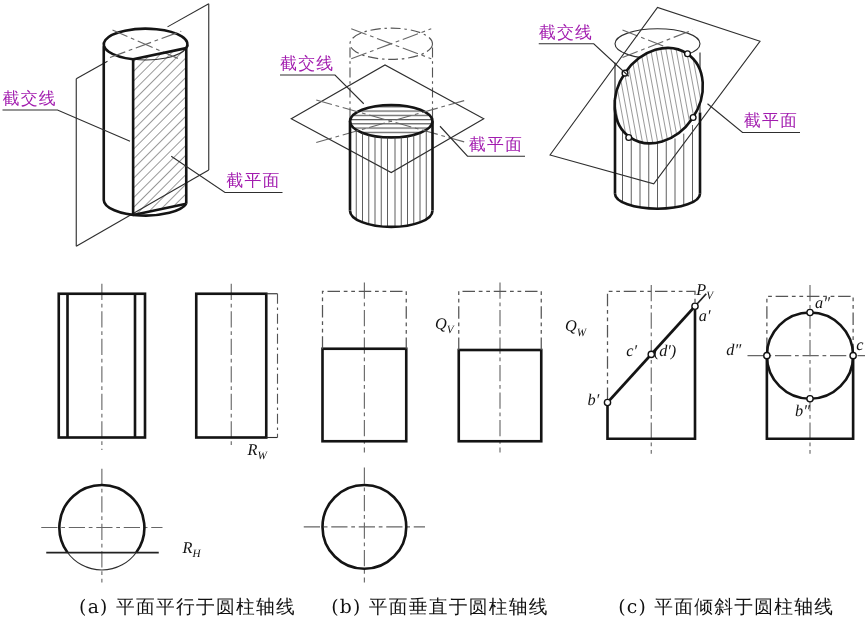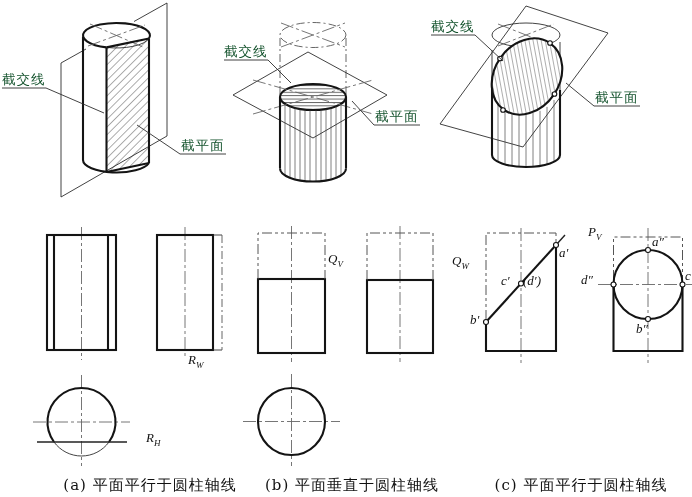--- a/index.html
+++ b/index.html
@@ -10,21 +10,21 @@
   svg{position:absolute;left:0;top:0;}
   .tk{stroke:#141414;stroke-width:2.1;fill:none;stroke-linecap:butt;}
   .md{stroke:#222;stroke-width:1.4;fill:none;}
   .tn{stroke:#2e2e2e;stroke-width:0.9;fill:none;}
   .cl{stroke:#666;stroke-width:0.9;fill:none;stroke-dasharray:13 3 3 3;}
   .ph{stroke:#555;stroke-width:1;fill:none;stroke-dasharray:10 3 3 3 3 3;}
   .gd{stroke:#555;stroke-width:0.9;fill:none;stroke-dasharray:8 3 2 3;}
   .sh{stroke:#3a3a3a;stroke-width:0.65;fill:none;}
   .mk{fill:#fff;stroke:#111;stroke-width:1.1;}
   .cjk{
-    position:absolute;font-size:13.5px;color:#14532d;letter-spacing:1px;white-space:nowrap;
+    position:absolute;font-size:13.5px;color:#a21caf;letter-spacing:1px;white-space:nowrap;
     font-family:"DejaVu Serif","Liberation Serif",serif;line-height:15px;
   }
   .math{
     position:absolute;font-size:13px;color:#111;white-space:nowrap;font-style:italic;
     font-family:"Liberation Serif","DejaVu Serif",serif;line-height:13px;
   }
   .math sub{font-size:9px;font-style:italic;}
   .caption{
     position:absolute;font-size:15px;color:#111;white-space:nowrap;letter-spacing:1px;
     transform:translateX(-50%);font-family:"DejaVu Serif","Liberation Serif",serif;
@@ -236,32 +236,32 @@
   </g>
 </svg>
 
 <div class="cjk" style="left:2px;top:72px">截交线</div>
 <div class="cjk" style="left:181px;top:138px">截平面</div>
 <div class="cjk" style="left:224px;top:44px">截交线</div>
 <div class="cjk" style="left:375px;top:109px">截平面</div>
 <div class="cjk" style="left:431px;top:19px">截交线</div>
 <div class="cjk" style="left:595px;top:90px">截平面</div>
 
-<div class="math" style="left:188px;top:353px"><i>R</i><sub>W</sub></div>
+<div class="math" style="left:198px;top:353px"><i>R</i><sub>W</sub></div>
 <div class="math" style="left:146px;top:431px"><i>R</i><sub>H</sub></div>
-<div class="math" style="left:328px;top:252px"><i>Q</i><sub>V</sub></div>
+<div class="math" style="left:348px;top:252px"><i>Q</i><sub>V</sub></div>
 <div class="math" style="left:452px;top:254px"><i>Q</i><sub>W</sub></div>
-<div class="math" style="left:588px;top:225px"><i>P</i><sub>V</sub></div>
+<div class="math" style="left:557px;top:225px"><i>P</i><sub>V</sub></div>
 
 <div class="math" style="left:559px;top:246px">a′</div>
 <div class="math" style="left:470px;top:313px">b′</div>
 <div class="math" style="left:501px;top:274px">c′</div>
 <div class="math" style="left:523px;top:274px">(d′)</div>
 <div class="math" style="left:652px;top:235px">a″</div>
 <div class="math" style="left:636px;top:322px">b″</div>
 <div class="math" style="left:685px;top:269px">c″</div>
 <div class="math" style="left:581px;top:273px">d″</div>
 
 <div class="caption" style="left:352px;top:476px">(b) 平面垂直于圆柱轴线</div>
 <div class="caption" style="left:150px;top:476px">(a) 平面平行于圆柱轴线</div>
-<div class="caption" style="left:581px;top:476px">(c) 平面平行于圆柱轴线</div>
+<div class="caption" style="left:581px;top:476px">(c) 平面倾斜于圆柱轴线</div>
 
 </div>
 
 </body></html>

